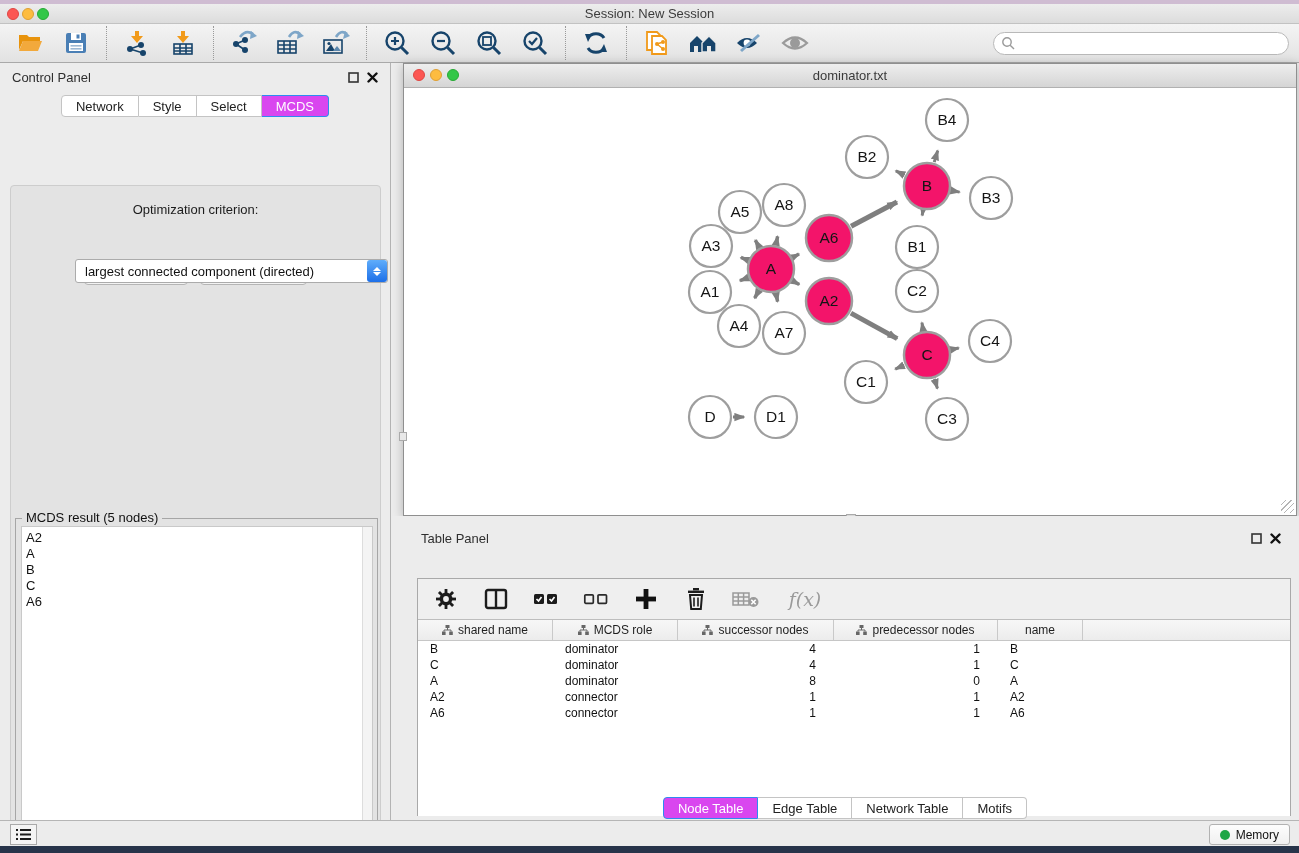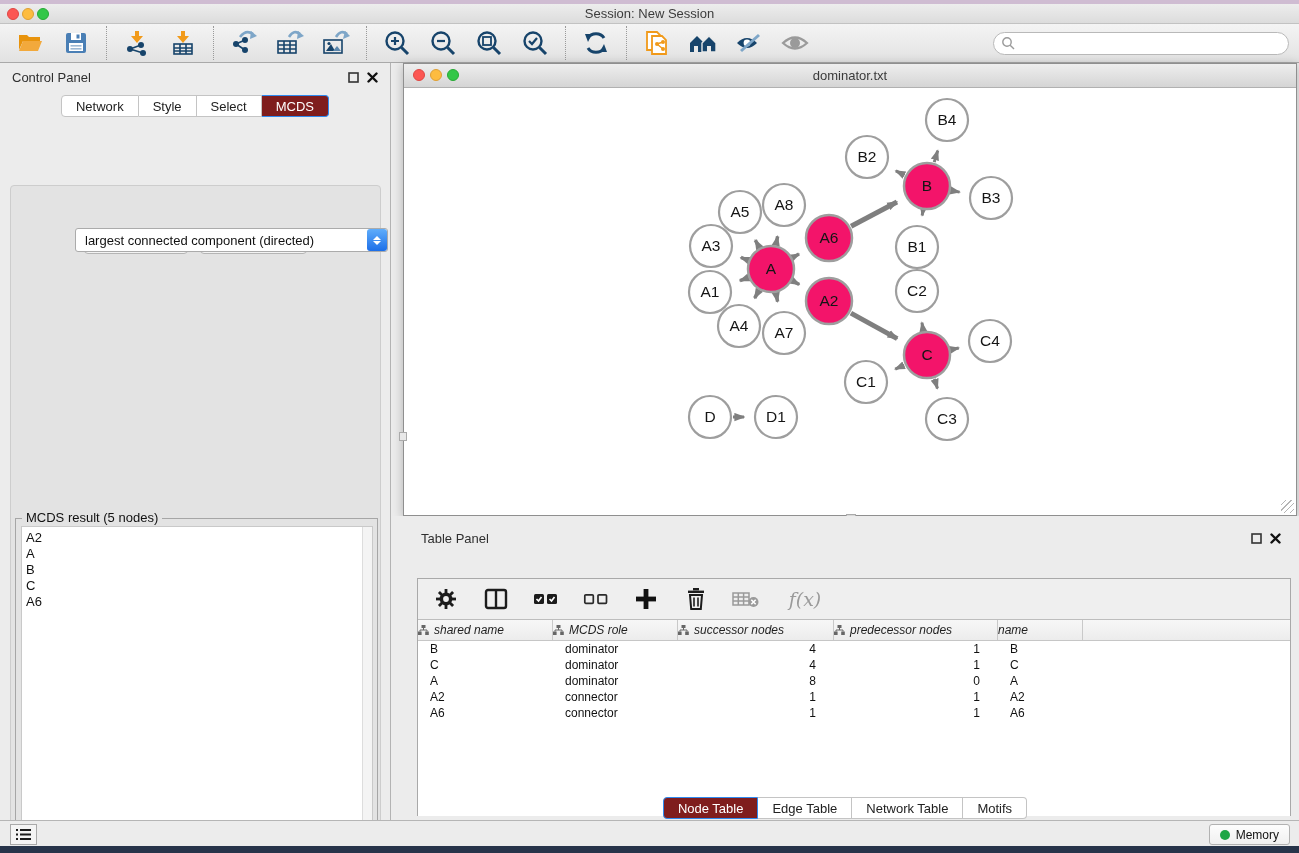--- a/index.html
+++ b/index.html
@@ -30,21 +30,21 @@
 
   
   #control-panel { left:0; top:63px; width:391px; height:757px; background:#ececec; border-right:1px solid #b3b3b3; }
   .panel-header { height:28px; display:flex; align-items:center; padding:0 12px; }
   .panel-title { font-size:13px; color:#2f2f2f; }
   .panel-hbtns { margin-left:auto; display:flex; gap:8px; align-items:center; }
   .tabs-row { display:flex; justify-content:center; margin-top:4px; }
   .tab { font-size:13px; color:#222; background:#fff; border:1px solid #c4c4c4; border-left:none; padding:3px 14px; height:22px; line-height:15px; }
   .tab:first-child { border-left:1px solid #c4c4c4; border-radius:4px 0 0 4px; }
   .tab:last-child { border-radius:0 4px 4px 0; }
-  .tab.active { background:#7f1d1d; border-color:#2e8af0; color:#fff; }
+  .tab.active { background:#d946ef; border-color:#2e8af0; color:#fff; }
   #cp-inner { left:10px; top:122px; width:371px; height:680px; background:#e3e3e3; border:1px solid #cdcdcd; border-radius:4px; }
   #opt-label { width:100%; text-align:center; margin-top:16px; font-size:13px; color:#1c1c1c; }
   #criterion-select { left:32px; top:33px; width:313px; height:24px; background:#fff; border:1px solid #ababab; border-radius:3px; display:flex; align-items:center; position:relative; margin:9px 0 0 32px; }
   #criterion-value { font-size:13px; color:#111; padding-left:9px; flex:1; white-space:nowrap; }
   #criterion-stepper { width:20px; height:22px; margin-right:0px; background:linear-gradient(#5fadfb,#1d6fe8); border-radius:3px; display:flex; flex-direction:column; align-items:center; justify-content:center; gap:1px; }
   #criterion-stepper span { width:0; height:0; border-left:4px solid transparent; border-right:4px solid transparent; }
   .tri-up { border-bottom:4px solid #fff; }
   .tri-down { border-top:4px solid #fff; }
   .cp-buttons { display:flex; justify-content:center; gap:12px; margin-top:12px; }
   .btn { background:linear-gradient(#ffffff,#f3f3f3); border:1px solid #b5b5b5; border-radius:4px; font-size:13px; color:#111; padding:3px 18px; height:23px; }
@@ -64,21 +64,21 @@
     background:repeating-linear-gradient(135deg,transparent 0 3px,#b5b5b5 3px 4px); }
 
   
   #table-panel { left:391px; top:516px; width:908px; height:304px; background:#ececec; }
   #tp-header { height:28px; display:flex; align-items:center; padding:16px 18px 0 30px; }
   #tp-box { position:absolute; left:26px; top:34px; width:874px; height:238px; background:#fff; border:1px solid #a9a9a9;margin-top:28px; }
   #tp-toolbar { height:41px; background:#efefef; border-bottom:1px solid #bdbdbd; display:flex; align-items:center; gap:22px; padding-left:14px; }
   .tp-icon { display:flex; align-items:center; justify-content:center; width:28px; height:28px; }
   #tp-table { position:absolute; left:0; top:41px; width:872px; height:196px; background:#fff; overflow:hidden; }
   .th-row { display:flex; height:21px; background:linear-gradient(#f7f7f7,#ececec); border-bottom:1px solid #c6c6c6; }
-  .th { position:relative; border-right:1px solid #c9c9c9; font-size:12px; color:#1f1f1f; display:flex; align-items:center; gap:5px;font-style:italic; }
+  .th { position:relative; border-right:1px solid #c9c9c9; font-size:12px; color:#1f1f1f; display:flex; align-items:center; justify-content:center; gap:5px; }
   .c0{width:135px}.c1{width:125px}.c2{width:156px}.c3{width:164px}.c4{width:85px}
   .tr { display:flex; height:16px; font-size:12px; color:#111; }
   .td { padding-top:1px; }
   .td.left { padding-left:12px; text-align:left; }
   .td.right { text-align:right; padding-right:18px; }
   
   #tp-tabs { position:absolute; left:0; top:281px; width:908px; display:flex; justify-content:center; }
   #tp-tabs .tab { height:22px; }
 
   
@@ -278,20 +278,21 @@
         </svg>
     </span>
   </div>
   <div class="tabs-row">
     <span class="tab">Network</span>
     <span class="tab">Style</span>
     <span class="tab">Select</span>
     <span class="tab active">MCDS</span>
   </div>
   <div id="cp-inner" class="abs">
+    <div id="opt-label">Optimization criterion:</div>
     <div id="criterion-select">
       <span id="criterion-value">largest connected component (directed)</span>
       <span id="criterion-stepper">
           <span class="tri-up"></span>
           <span class="tri-down"></span>
         </span>
     </div>
     <div class="cp-buttons">
       <button class="btn">Run MCDS</button>
       <button class="btn">Close panel</button>

